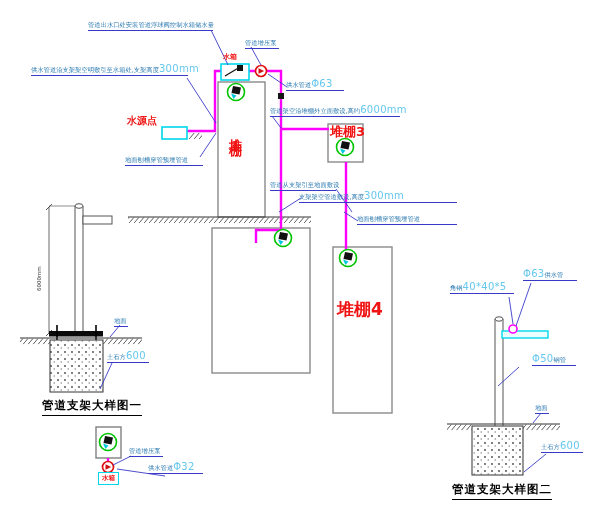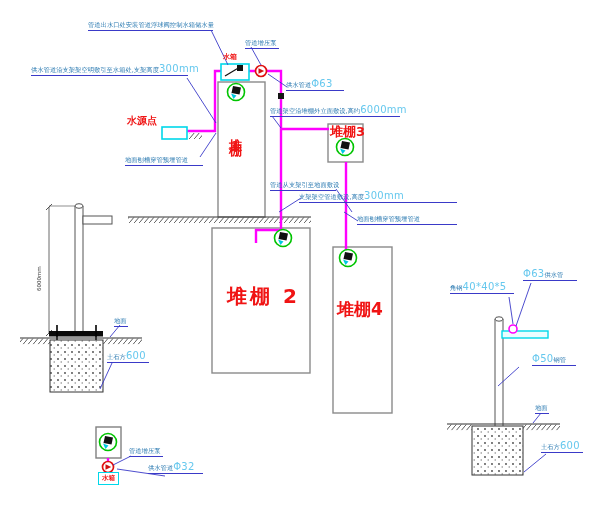--- a/index.html
+++ b/index.html
@@ -164,52 +164,53 @@
 
   <div class="note" style="left:357px;top:215px;width:100px">
     <span>地面刨槽穿管预埋管道</span>
   </div>
 
   <div class="note" style="left:125px;top:156px;width:78px">
     <span>地面刨槽穿管预埋管道</span>
   </div>
 
   <div class="redtxt vert" style="left:229px;top:128px;font-size:13px;letter-spacing:5px">堆棚1</div>
-  <div class="redtxt" style="left:227px;top:286px;font-size:20px;letter-spacing:3px">堆棚 2</div>
   <div class="redtxt" style="left:330px;top:125px;font-size:13px">堆棚3</div>
   <div class="redtxt" style="left:337px;top:301px;font-size:17px">堆棚4</div>
 
   <div class="dim-rot" style="left:42px;top:285px">6000mm</div>
   <div class="note" style="left:114px;top:317px;width:14px">
     <span>地面</span>
   </div>
   <div class="note" style="left:107px;top:351px;width:42px">
     <span>土石方</span>
     <span class="val">600</span>
   </div>
+  <div class="title" style="left:42px;top:398px">管道支架大样图一</div>
 
   <div class="note" style="left:450px;top:282px;width:64px">
     <span>角钢</span>
     <span class="val">40*40*5</span>
   </div>
   <div class="note" style="left:523px;top:269px;width:54px">
     <span class="val">Φ63</span>
     <span>供水管</span>
   </div>
   <div class="note" style="left:532px;top:354px;width:44px">
     <span class="val">Φ50</span>
     <span>钢管</span>
   </div>
   <div class="note" style="left:535px;top:404px;width:14px">
     <span>地面</span>
   </div>
   <div class="note" style="left:541px;top:441px;width:42px">
     <span>土石方</span>
     <span class="val">600</span>
   </div>
+  <div class="title" style="left:452px;top:482px">管道支架大样图二</div>
 
   <div class="note" style="left:129px;top:447px;width:34px">
     <span>管道增压泵</span>
   </div>
   <div class="note" style="left:148px;top:462px;width:55px">
     <span>供水管道</span>
     <span class="val">Φ32</span>
   </div>
   <div class="cyanbox" style="left:98px;top:472px;width:19px;height:11px">
     <span>水箱</span>

